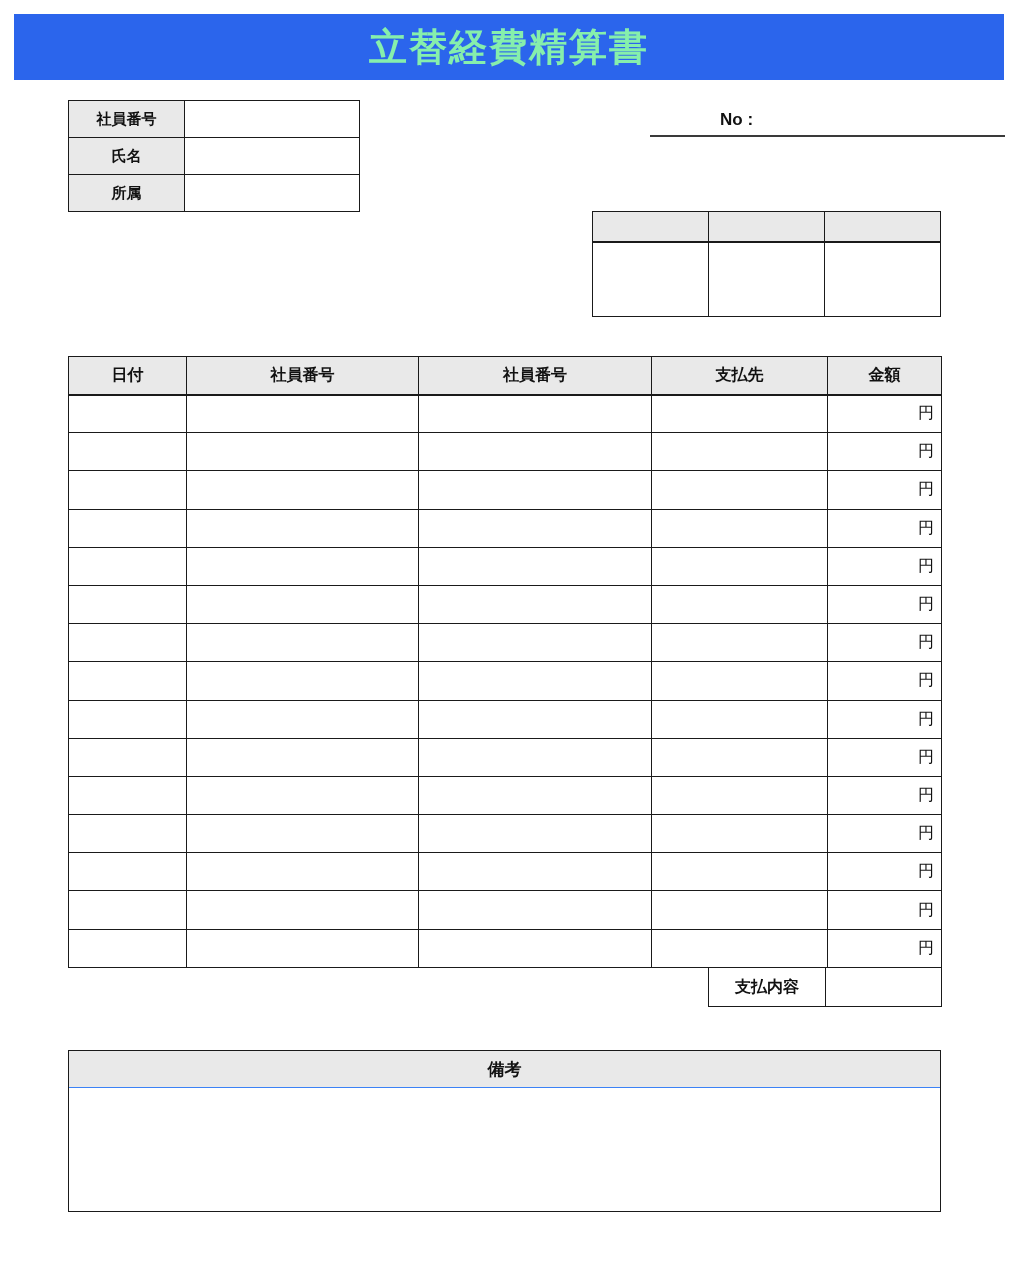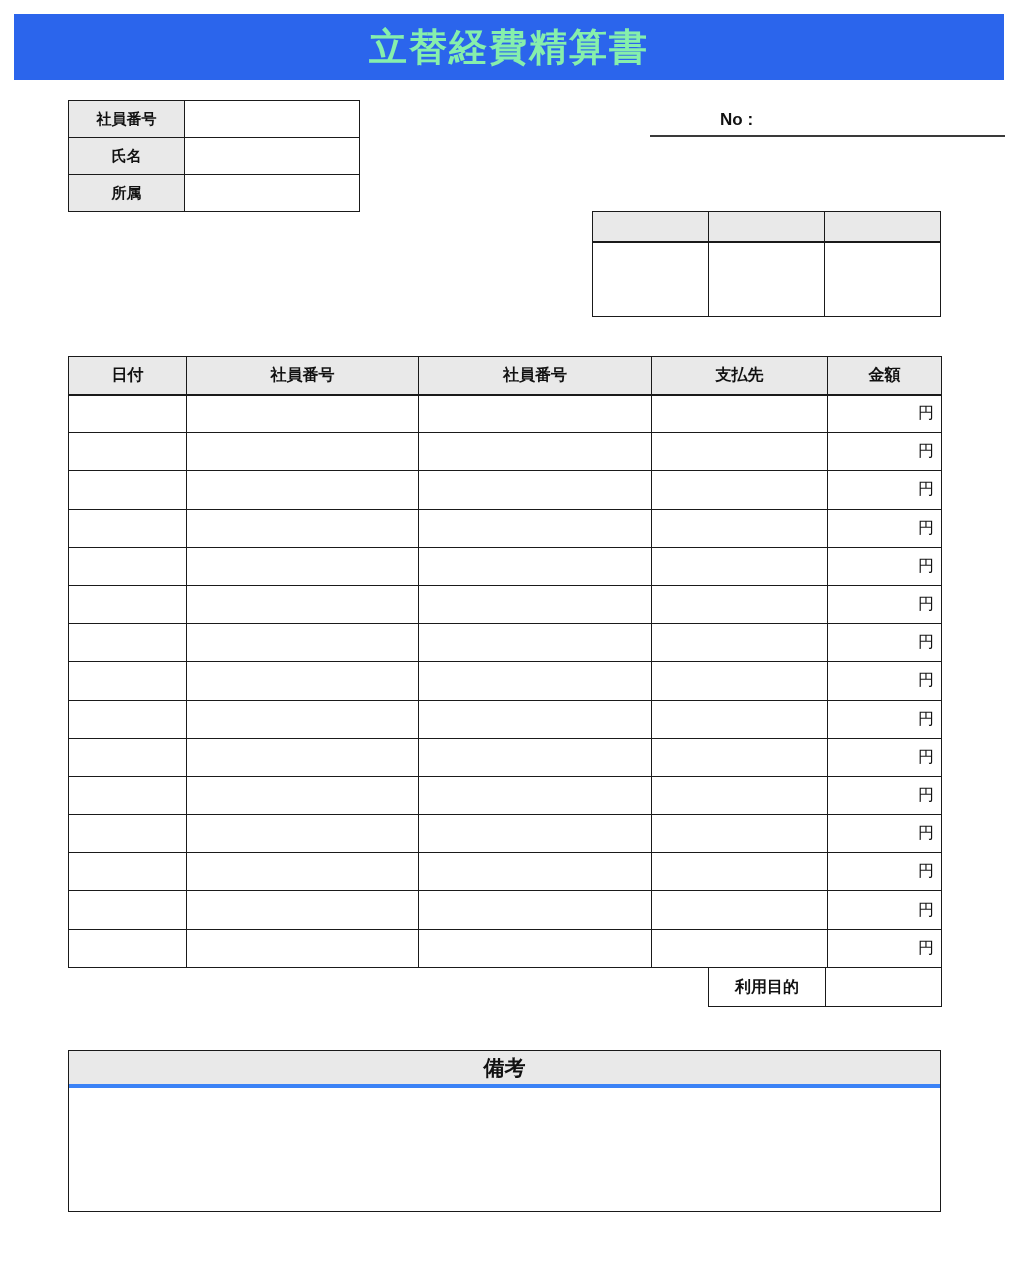--- a/index.html
+++ b/index.html
@@ -125,24 +125,24 @@
   
   .remarks {
     position: absolute;
     left: 68px; top: 1050px;
     width: 873px;
     border: 1px solid #1a1a1a;
   }
   .remarks-header {
     height: 37px;
     background: #e9e9e9;
-    border-bottom: 4px solid #3b82f6;
+    border-bottom: 1px solid #3b82f6;
     display: flex; align-items: center; justify-content: center;
     font-weight: bold;
-    font-size: 21px;
+    font-size: 17px;
   }
   .remarks-body {
     height: 123px;
     background: #ffffff;
   }
 </style>
 </head>
 <body>
 
 <div class="page">
@@ -333,21 +333,21 @@
       <td class="c-purpose"></td>
       <td class="c-payee"></td>
       <td class="c-amount"><span class="yen">円</span></td>
     </tr>
   </tbody>
   </table>
 
   <table class="total-table">
     <tbody>
       <tr>
-        <td class="t-lbl">利用目的</td>
+        <td class="t-lbl">支払内容</td>
         <td class="t-val"></td>
       </tr>
     </tbody>
   </table>
 
   <div class="remarks">
     <div class="remarks-header">備考</div>
     <div class="remarks-body"></div>
   </div>
 

